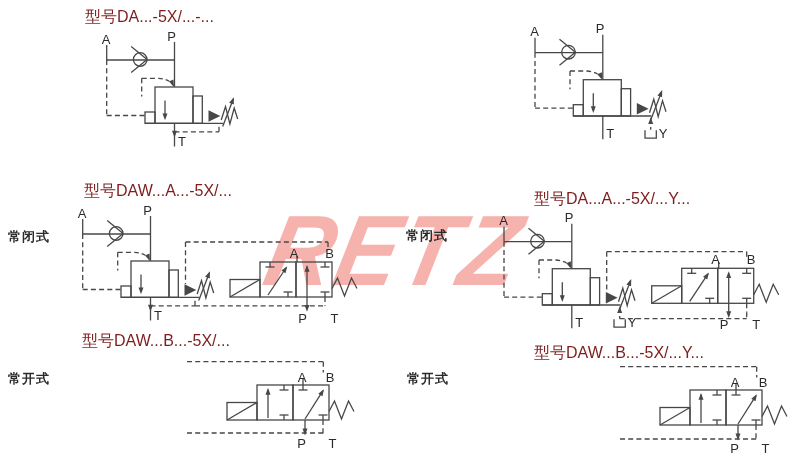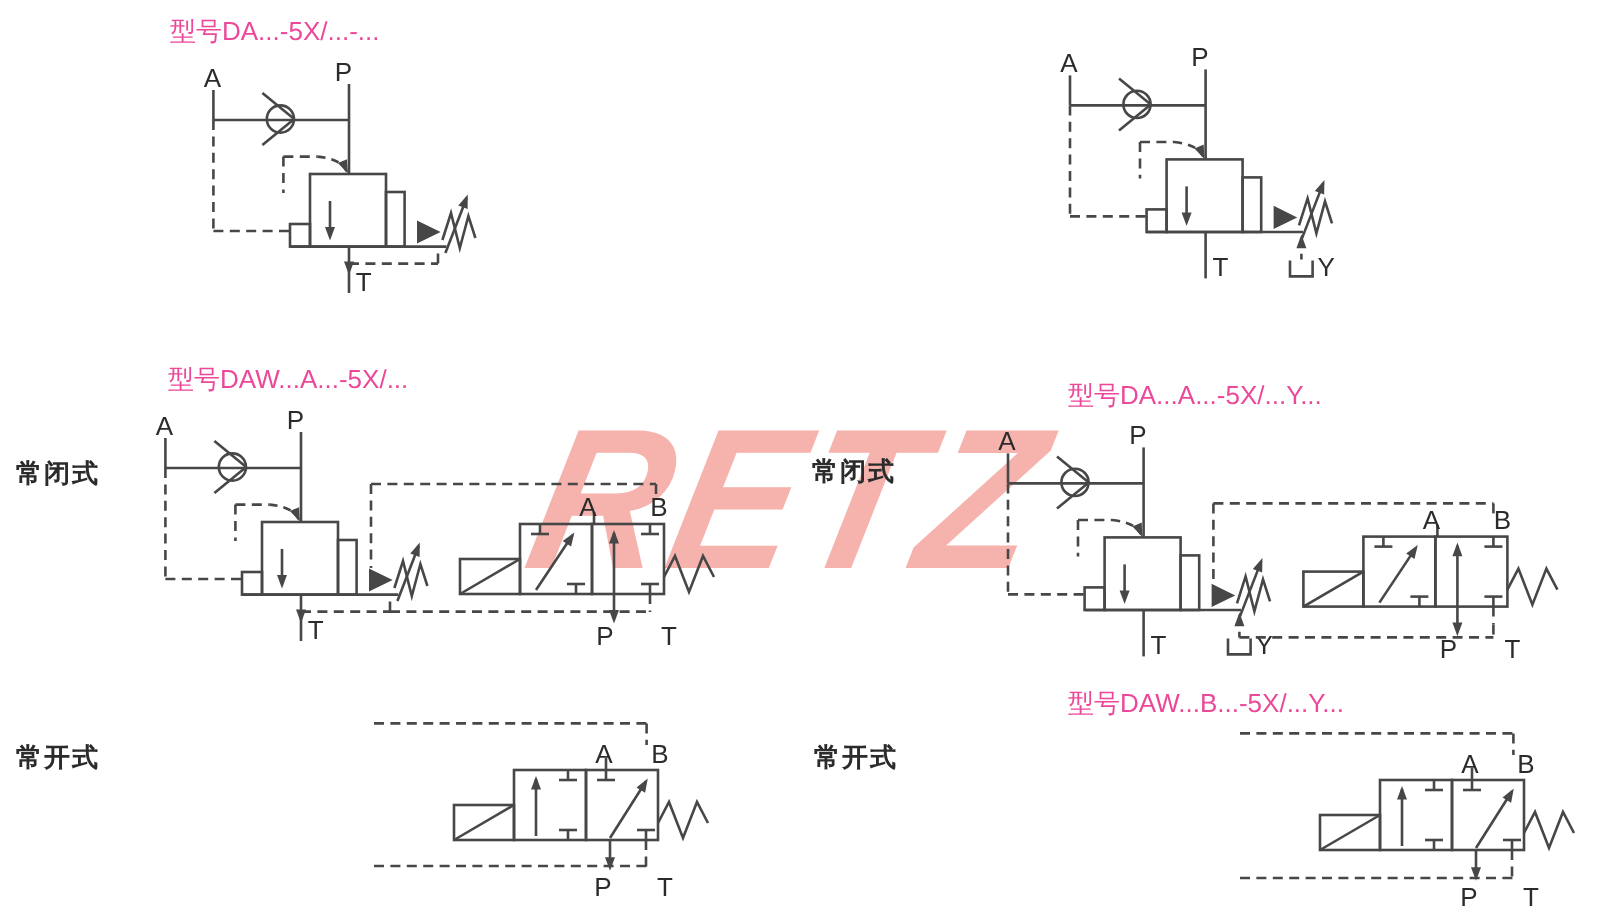--- a/index.html
+++ b/index.html
@@ -4,33 +4,34 @@
 <style>
   html,body{margin:0;padding:0;background:#ffffff;}
   .stage{position:relative;width:800px;height:458px;background:#ffffff;overflow:hidden;
          font-family:"Liberation Sans",sans-serif;}
   .wm{position:absolute;left:277px;top:207px;z-index:0;
       font-family:"Liberation Sans",sans-serif;
       font-style:italic;font-weight:800;font-size:100px;line-height:0.86;
       letter-spacing:3px;transform:skewX(-12deg) scaleX(0.93);transform-origin:left top;
       user-select:none;}
   svg.schem{position:absolute;left:0;top:0;z-index:2;}
-  .lab{position:absolute;z-index:3;font-size:13px;color:#ec4899;white-space:nowrap;}
+  .lab{position:absolute;z-index:3;font-size:16px;color:#7f1d1d;white-space:nowrap;}
   .typ{position:absolute;z-index:3;font-size:13px;font-weight:600;color:#2b2b2b;white-space:nowrap;letter-spacing:1px;margin-top:20px;}
 </style>
 </head>
 <body>
 
 <div class="stage">
 
   <div class="wm" style="color: rgb(246, 179, 174);">RETZ</div>
 
   <span class="lab" style="left:85px;top:7px">型号DA...-5X/...-...</span>
   <span class="lab" style="left:84px;top:181px">型号DAW...A...-5X/...</span>
   <span class="lab" style="left:534px;top:189px">型号DA...A...-5X/...Y...</span>
+  <span class="lab" style="left:82px;top:331px">型号DAW...B...-5X/...</span>
   <span class="lab" style="left:534px;top:343px">型号DAW...B...-5X/...Y...</span>
 
   <span class="typ" style="left:8px;top:208px">常闭式</span>
   <span class="typ" style="left:406px;top:207px">常闭式</span>
   <span class="typ" style="left:8px;top:350px">常开式</span>
   <span class="typ" style="left:407px;top:350px">常开式</span>
 
   <svg class="schem" id="schematic" width="800" height="458" viewBox="0 0 800 458">
       <line x1="106.7" y1="45" x2="106.7" y2="60" stroke="#474747" stroke-width="1.3"></line>
       <text x="106.2" y="43.5" fill="#2b2b2b" font-size="13" text-anchor="middle" font-family="&quot;Liberation Sans&quot;,sans-serif">A</text>

